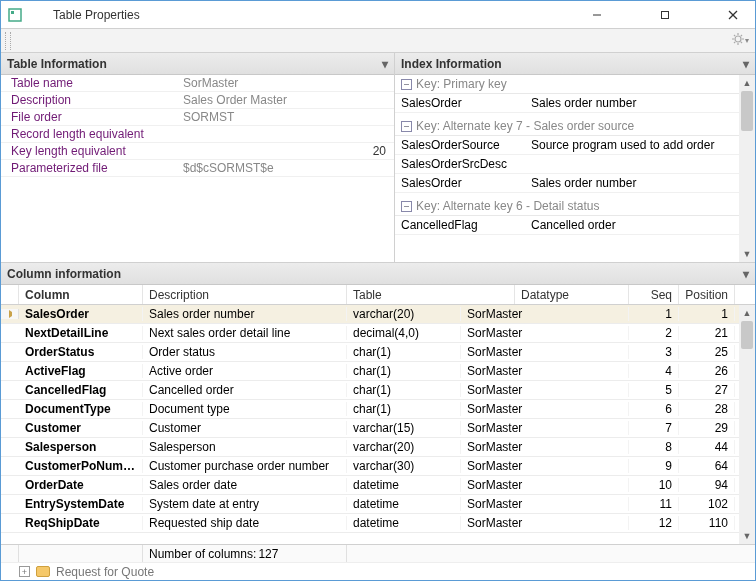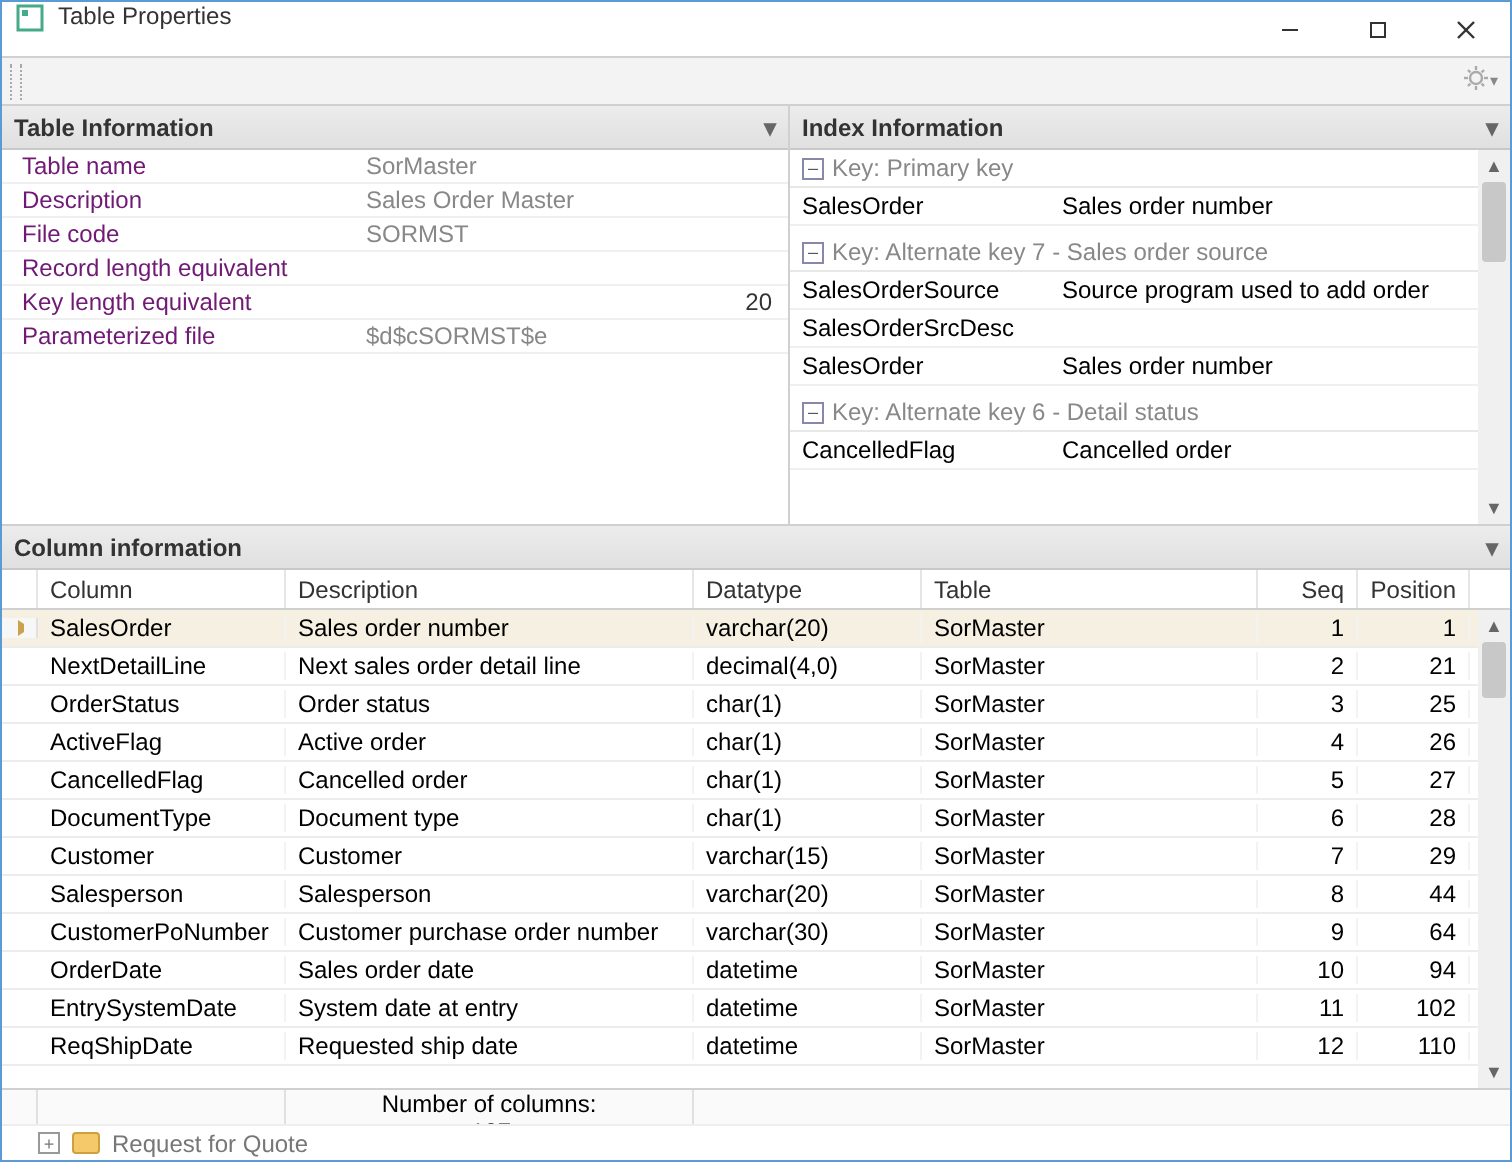--- a/index.html
+++ b/index.html
@@ -1,19 +1,19 @@
 <!DOCTYPE html>
 <html><head>
 <meta charset="utf-8">
 <style>
   * { box-sizing: border-box; margin: 0; padding: 0; }
   html, body { width: 756px; height: 581px; font-family: "Segoe UI", Arial, sans-serif; font-size: 12px; background: #fff; overflow: hidden; }
   .window { width:756px; height:581px; border:1px solid #5a9bd5; display:flex; flex-direction:column; }
   
-  .titlebar { height:28px; background:#fff; display:flex; border-bottom:1px solid #d0d0d0; }
+  .titlebar { height:28px; background:#fff; display:flex; align-items:center; border-bottom:1px solid #d0d0d0;gap:24px; }
   .titlebar .appicon { width:16px; height:16px; margin:0 6px; display:flex; align-items:center; justify-content:center; }
   .titlebar .title { flex:1; color:#333; }
   .titlebar .btn { width:44px; height:28px; display:flex; align-items:center; justify-content:center; color:#333; }
   
   .toolstrip { height:24px; background:#f3f3f3; border-bottom:1px solid #d0d0d0; display:flex; align-items:center; }
   .toolstrip .handle { width:6px; height:18px; margin-left:4px; border-left:1px dotted #aaa; border-right:1px dotted #aaa; }
   .toolstrip .spacer { flex:1; }
   .toolstrip .gears { margin-right:6px; color:#999; display:flex; align-items:center; gap:0px; }
   
   .upper { display:flex; height:210px; border-bottom:1px solid #d0d0d0; }
@@ -40,38 +40,38 @@
   .vsb .arr { height:16px; width:16px; display:flex; align-items:center; justify-content:center; color:#666; font-size:9px;}
   .vsb .track { flex:1; width:16px; position:relative; }
   .vsb .thumb { position:absolute; left:2px; right:2px; top:0; height:40px; background:#c8c8c8; border-radius:2px; }
   
   .colinfo-header { height:22px; background:linear-gradient(#ececec,#e0e0e0); border-bottom:1px solid #c8c8c8; display:flex; align-items:center; padding:0 6px; font-weight:bold; color:#333; }
   .colinfo-header .caret { margin-left:auto; color:#666; }
   .grid-wrap { flex:1; position:relative; display:flex; flex-direction:column; overflow:hidden; }
   .grid-head { height:20px; display:flex; background:#fff; border-bottom:1px solid #d0d0d0; }
   .gh { border-right:1px solid #e5e5e5; padding:2px 6px; color:#333; display:flex; align-items:center; }
   .gh.rh { width:18px; }
-  .c-col1 { width:124px; }
+  .c-col1 { width:124px;font-weight:bold; }
   .c-col2 { width:204px; }
   .c-col3 { width:114px; }
   .c-col4 { width:168px; }
   .c-col5 { width:50px; text-align:right; justify-content:flex-end;}
   .c-col6 { width:56px; text-align:right; justify-content:flex-end;}
   .grid-body { flex:1; overflow:hidden; position:relative; }
   .grid-rows { position:absolute; inset:0 16px 0 0; overflow:hidden; }
   .gr { display:flex; height:19px; align-items:center; border-bottom:1px solid #ececec; }
   .gr.sel { background:#f5f0e1; }
   .gc { border-right:1px solid #f3f3f3; padding:0 6px; overflow:hidden; white-space:nowrap; text-overflow:ellipsis; }
   .gc.rh { width:18px; background:#f7f7f7; border-right:1px solid #e0e0e0; display:flex; align-items:center; justify-content:center;}
   .gc.num { text-align:right; }
   .grid-footer { height:18px; border-top:1px solid #d0d0d0; display:flex; align-items:center; background:#fafafa; }
   .grid-footer .seg { border-right:1px solid #e0e0e0; height:100%; display:flex; align-items:center; padding:0 6px; }
   .grid-footer .seg.rh { width:18px; padding:0; }
   .grid-footer .seg.c1 { width:124px; }
-  .grid-footer .seg.c2 { width:204px;flex-direction:column; }
+  .grid-footer .seg.c2 { width:204px; }
   .vsb2 { position:absolute; right:0; top:0; bottom:0; width:16px; background:#f0f0f0; display:flex; flex-direction:column; }
   .vsb2 .arr { height:16px; display:flex; align-items:center; justify-content:center; color:#666; font-size:9px;}
   .vsb2 .track { flex:1; position:relative; }
   .vsb2 .thumb { position:absolute; left:2px; right:2px; top:0; height:28px; background:#c8c8c8; border-radius:2px; }
   
   .bottomhint { height:18px; display:flex; align-items:center; padding-left:18px; color:#777; gap:6px; border-top:1px solid #eee;}
   .bottomhint .plus { width:11px; height:11px; border:1px solid #999; display:flex; align-items:center; justify-content:center; font-size:9px;}
   .folder { width:14px; height:11px; background:#f5c869; border:1px solid #cfa03e; border-radius:2px; display:inline-block;}
 </style>
 </head>
@@ -137,21 +137,21 @@
       <div class="prop-grid" id="tableinfo-grid">
           <div class="prop-row">
             <div class="lbl">Table name</div>
             <div class="val ro">SorMaster</div>
           </div>
           <div class="prop-row">
             <div class="lbl">Description</div>
             <div class="val ro">Sales Order Master</div>
           </div>
           <div class="prop-row">
-            <div class="lbl">File code</div>
+            <div class="lbl">File order</div>
             <div class="val ro">SORMST</div>
           </div>
           <div class="prop-row">
             <div class="lbl">Record length equivalent</div>
           </div>
           <div class="prop-row">
             <div class="lbl">Key length equivalent</div>
             <div class="val num">20</div>
           </div>
           <div class="prop-row">
@@ -216,22 +216,22 @@
   <div class="colinfo-header">
     <span>Column information</span>
     <span class="caret">▾</span>
   </div>
 
   <div class="grid-wrap">
     <div class="grid-head">
       <div class="gh rh"></div>
       <div class="gh c-col1">Column</div>
       <div class="gh c-col2">Description</div>
+      <div class="gh c-col4">Table</div>
       <div class="gh c-col3">Datatype</div>
-      <div class="gh c-col4">Table</div>
       <div class="gh c-col5">Seq</div>
       <div class="gh c-col6">Position</div>
     </div>
     <div class="grid-body">
       <div class="grid-rows" id="grid-rows">
           <div class="gr sel">
             <div class="gc rh">
               <svg width="10" height="10">
                 <path d="M2 1 L8 5 L2 9 Z" fill="#c9a24a"></path>
               </svg>

